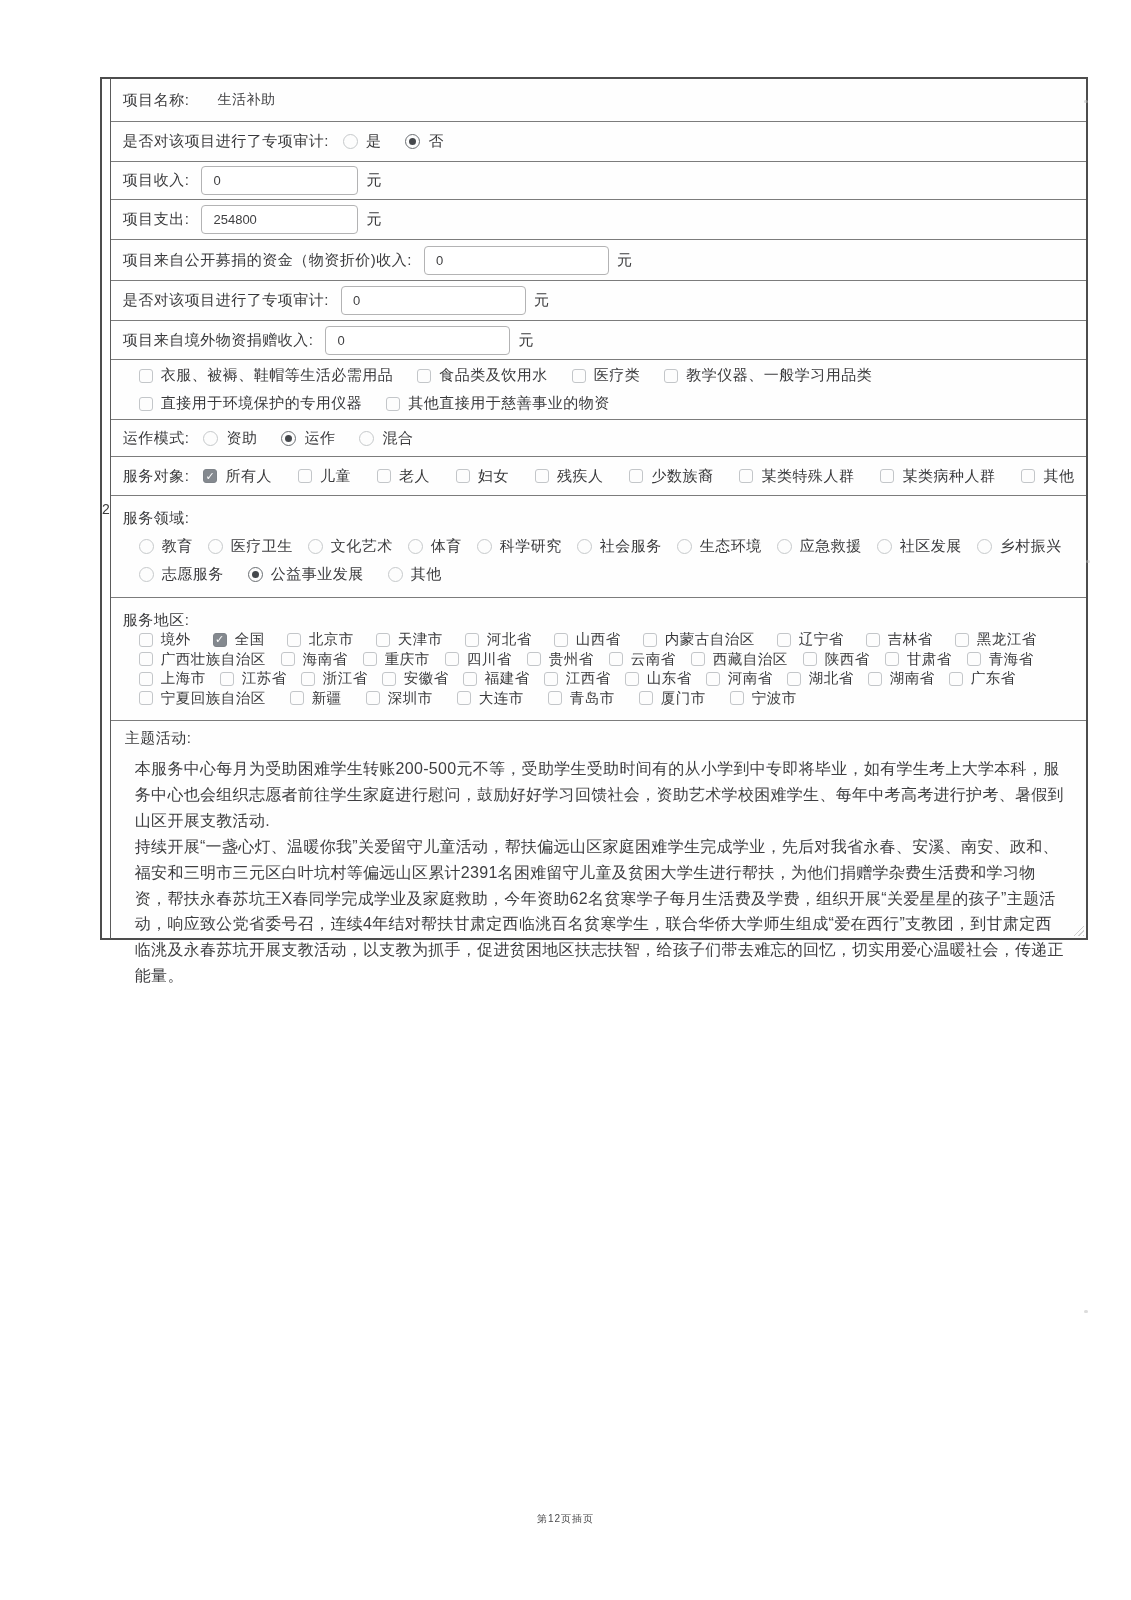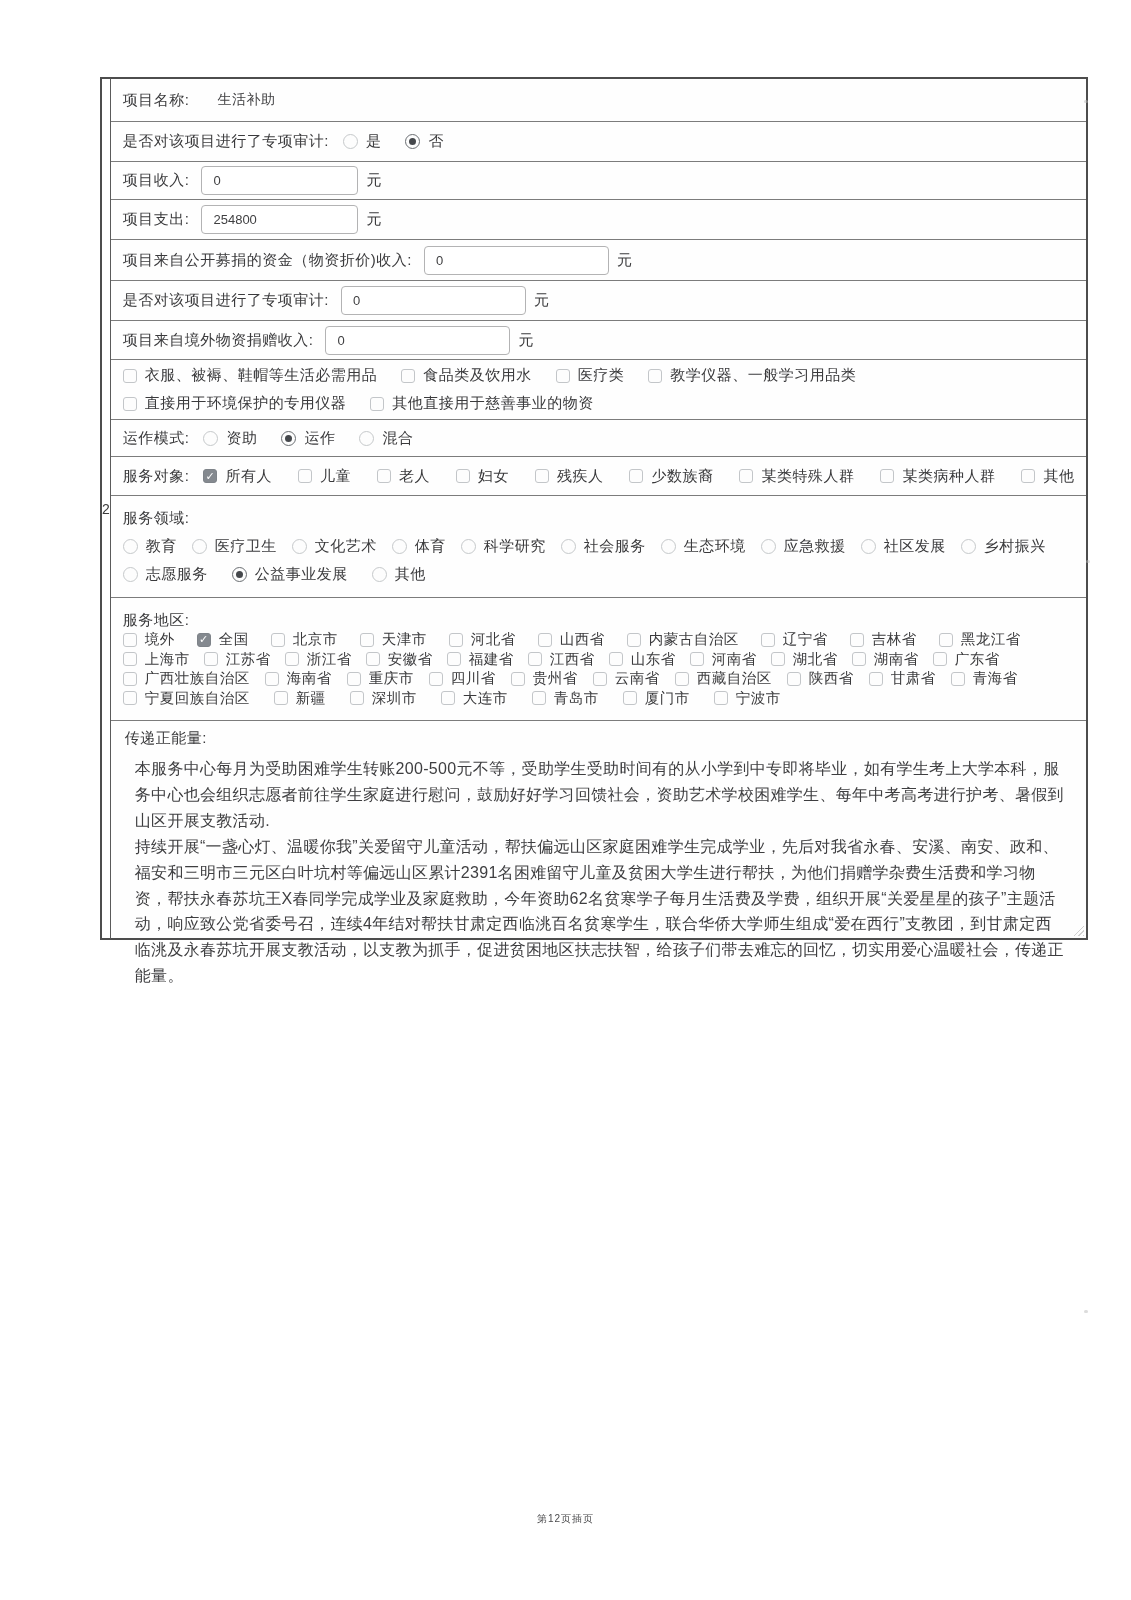--- a/index.html
+++ b/index.html
@@ -46,21 +46,21 @@
   .cb.on{background:#84898f;border-color:#7e8389;}
   .rd{
     width:15px;height:15px;box-sizing:border-box;border:1px solid #c6c9cb;border-radius:50%;
     background:#fdfdfd;display:inline-flex;align-items:center;justify-content:center;flex:none;
   }
   .rd.on{border-color:#6a6e72;}
   .rd .dot{width:7px;height:7px;border-radius:50%;background:#45484c;}
   
   .col{flex-direction:column;align-items:flex-start;justify-content:space-evenly;padding:4px 12px;}
   .areacol{flex-direction:column;align-items:flex-start;justify-content:space-evenly;padding:12px 12px;font-size:14.5px;}
-  .optline{display:flex;align-items:flex-start;}
+  .optline{display:flex;align-items:flex-start;margin-left:16px;}
   
   .goods{align-items:center;}
   .goods .glabel{width:187px;white-space:normal;line-height:1.65;flex:none;}
   .gopts{display:flex;flex-direction:column;gap:9px;}
   
   .intro{flex-direction:column;align-items:stretch;justify-content:flex-start;padding:8px 14px;white-space:normal;}
   .intro .ilabel{font-size:15px;margin-bottom:8px;}
   .paras{font-size:16px;line-height:1.62;color:#3e3e40;letter-spacing:0.3px;padding:0 6px 0 10px;}
   .grip{
     position:absolute;right:2px;bottom:2px;width:13px;height:13px;opacity:.45;
@@ -325,20 +325,62 @@
           </span>
           <span class="opt">
             <span class="cb"></span>
             <span class="opt-label">吉林省</span>
           </span>
           <span class="opt">
             <span class="cb"></span>
             <span class="opt-label">黑龙江省</span>
           </span>
         </span>
+      <span class="opts g15 optline">
+          <span class="opt">
+            <span class="cb"></span>
+            <span class="opt-label">广西壮族自治区</span>
+          </span>
+          <span class="opt">
+            <span class="cb"></span>
+            <span class="opt-label">海南省</span>
+          </span>
+          <span class="opt">
+            <span class="cb"></span>
+            <span class="opt-label">重庆市</span>
+          </span>
+          <span class="opt">
+            <span class="cb"></span>
+            <span class="opt-label">四川省</span>
+          </span>
+          <span class="opt">
+            <span class="cb"></span>
+            <span class="opt-label">贵州省</span>
+          </span>
+          <span class="opt">
+            <span class="cb"></span>
+            <span class="opt-label">云南省</span>
+          </span>
+          <span class="opt">
+            <span class="cb"></span>
+            <span class="opt-label">西藏自治区</span>
+          </span>
+          <span class="opt">
+            <span class="cb"></span>
+            <span class="opt-label">陕西省</span>
+          </span>
+          <span class="opt">
+            <span class="cb"></span>
+            <span class="opt-label">甘肃省</span>
+          </span>
+          <span class="opt">
+            <span class="cb"></span>
+            <span class="opt-label">青海省</span>
+          </span>
+        </span>
       <span class="opts g14 optline">
           <span class="opt">
             <span class="cb"></span>
             <span class="opt-label">上海市</span>
           </span>
           <span class="opt">
             <span class="cb"></span>
             <span class="opt-label">江苏省</span>
           </span>
           <span class="opt">
@@ -371,62 +413,20 @@
           </span>
           <span class="opt">
             <span class="cb"></span>
             <span class="opt-label">湖南省</span>
           </span>
           <span class="opt">
             <span class="cb"></span>
             <span class="opt-label">广东省</span>
           </span>
         </span>
-      <span class="opts g15 optline">
-          <span class="opt">
-            <span class="cb"></span>
-            <span class="opt-label">广西壮族自治区</span>
-          </span>
-          <span class="opt">
-            <span class="cb"></span>
-            <span class="opt-label">海南省</span>
-          </span>
-          <span class="opt">
-            <span class="cb"></span>
-            <span class="opt-label">重庆市</span>
-          </span>
-          <span class="opt">
-            <span class="cb"></span>
-            <span class="opt-label">四川省</span>
-          </span>
-          <span class="opt">
-            <span class="cb"></span>
-            <span class="opt-label">贵州省</span>
-          </span>
-          <span class="opt">
-            <span class="cb"></span>
-            <span class="opt-label">云南省</span>
-          </span>
-          <span class="opt">
-            <span class="cb"></span>
-            <span class="opt-label">西藏自治区</span>
-          </span>
-          <span class="opt">
-            <span class="cb"></span>
-            <span class="opt-label">陕西省</span>
-          </span>
-          <span class="opt">
-            <span class="cb"></span>
-            <span class="opt-label">甘肃省</span>
-          </span>
-          <span class="opt">
-            <span class="cb"></span>
-            <span class="opt-label">青海省</span>
-          </span>
-        </span>
       <span class="opts g24 optline">
           <span class="opt">
             <span class="cb"></span>
             <span class="opt-label">宁夏回族自治区</span>
           </span>
           <span class="opt">
             <span class="cb"></span>
             <span class="opt-label">新疆</span>
           </span>
           <span class="opt">
@@ -446,21 +446,21 @@
             <span class="opt-label">厦门市</span>
           </span>
           <span class="opt">
             <span class="cb"></span>
             <span class="opt-label">宁波市</span>
           </span>
         </span>
     </div>
 
     <div class="row grow intro">
-      <span class="lbl ilabel">传递正能量:</span>
+      <span class="lbl ilabel">主题活动:</span>
       <div class="paras">本服务中心每月为受助困难学生转账200-500元不等，受助学生受助时间有的从小学到中专即将毕业，如有学生考上大学本科，服务中心也会组织志愿者前往学生家庭进行慰问，鼓励好好学习回馈社会，资助艺术学校困难学生、每年中考高考进行护考、暑假到山区开展支教活动.</div>
       <div class="paras">持续开展“一盏心灯、温暖你我”关爱留守儿童活动，帮扶偏远山区家庭困难学生完成学业，先后对我省永春、安溪、南安、政和、福安和三明市三元区白叶坑村等偏远山区累计2391名困难留守儿童及贫困大学生进行帮扶，为他们捐赠学杂费生活费和学习物资，帮扶永春苏坑王X春同学完成学业及家庭救助，今年资助62名贫寒学子每月生活费及学费，组织开展“关爱星星的孩子”主题活动，响应致公党省委号召，连续4年结对帮扶甘肃定西临洮百名贫寒学生，联合华侨大学师生组成“爱在西行”支教团，到甘肃定西临洮及永春苏坑开展支教活动，以支教为抓手，促进贫困地区扶志扶智，给孩子们带去难忘的回忆，切实用爱心温暖社会，传递正能量。</div>
     </div>
 
     <div class="grip"></div>
   </div>
 </div>
 
 <div class="footer">第12页插页</div>
 

